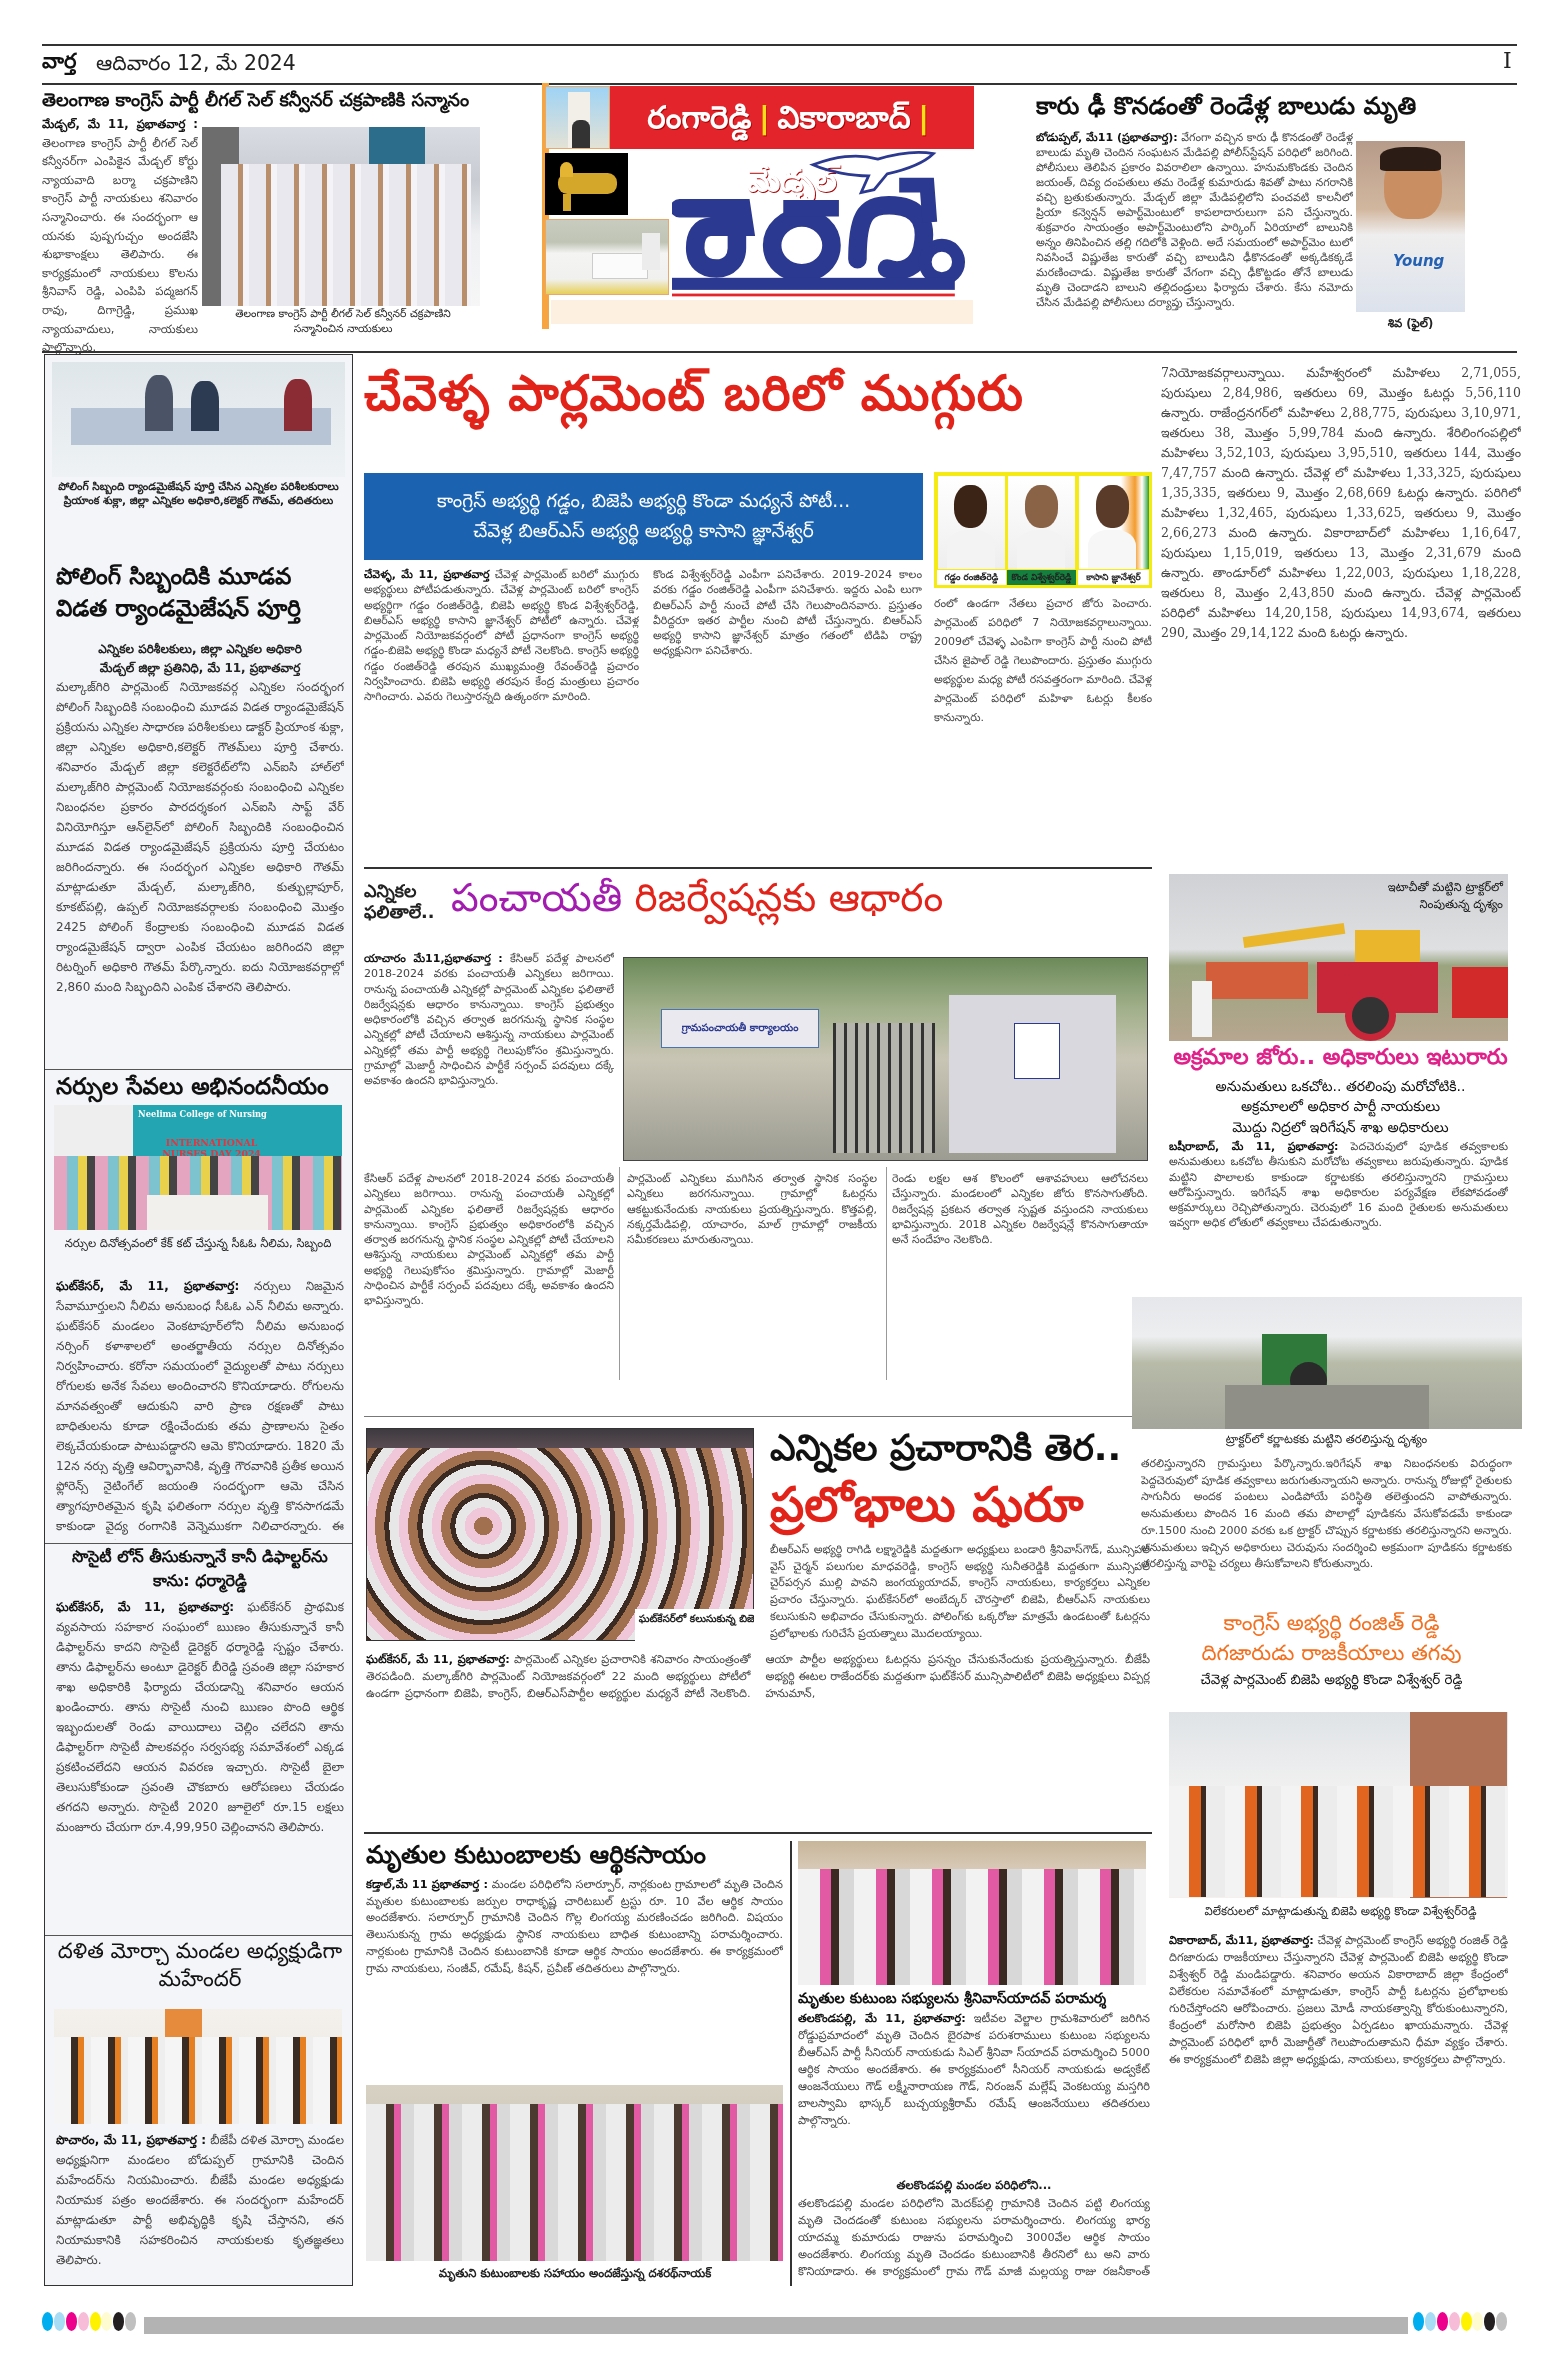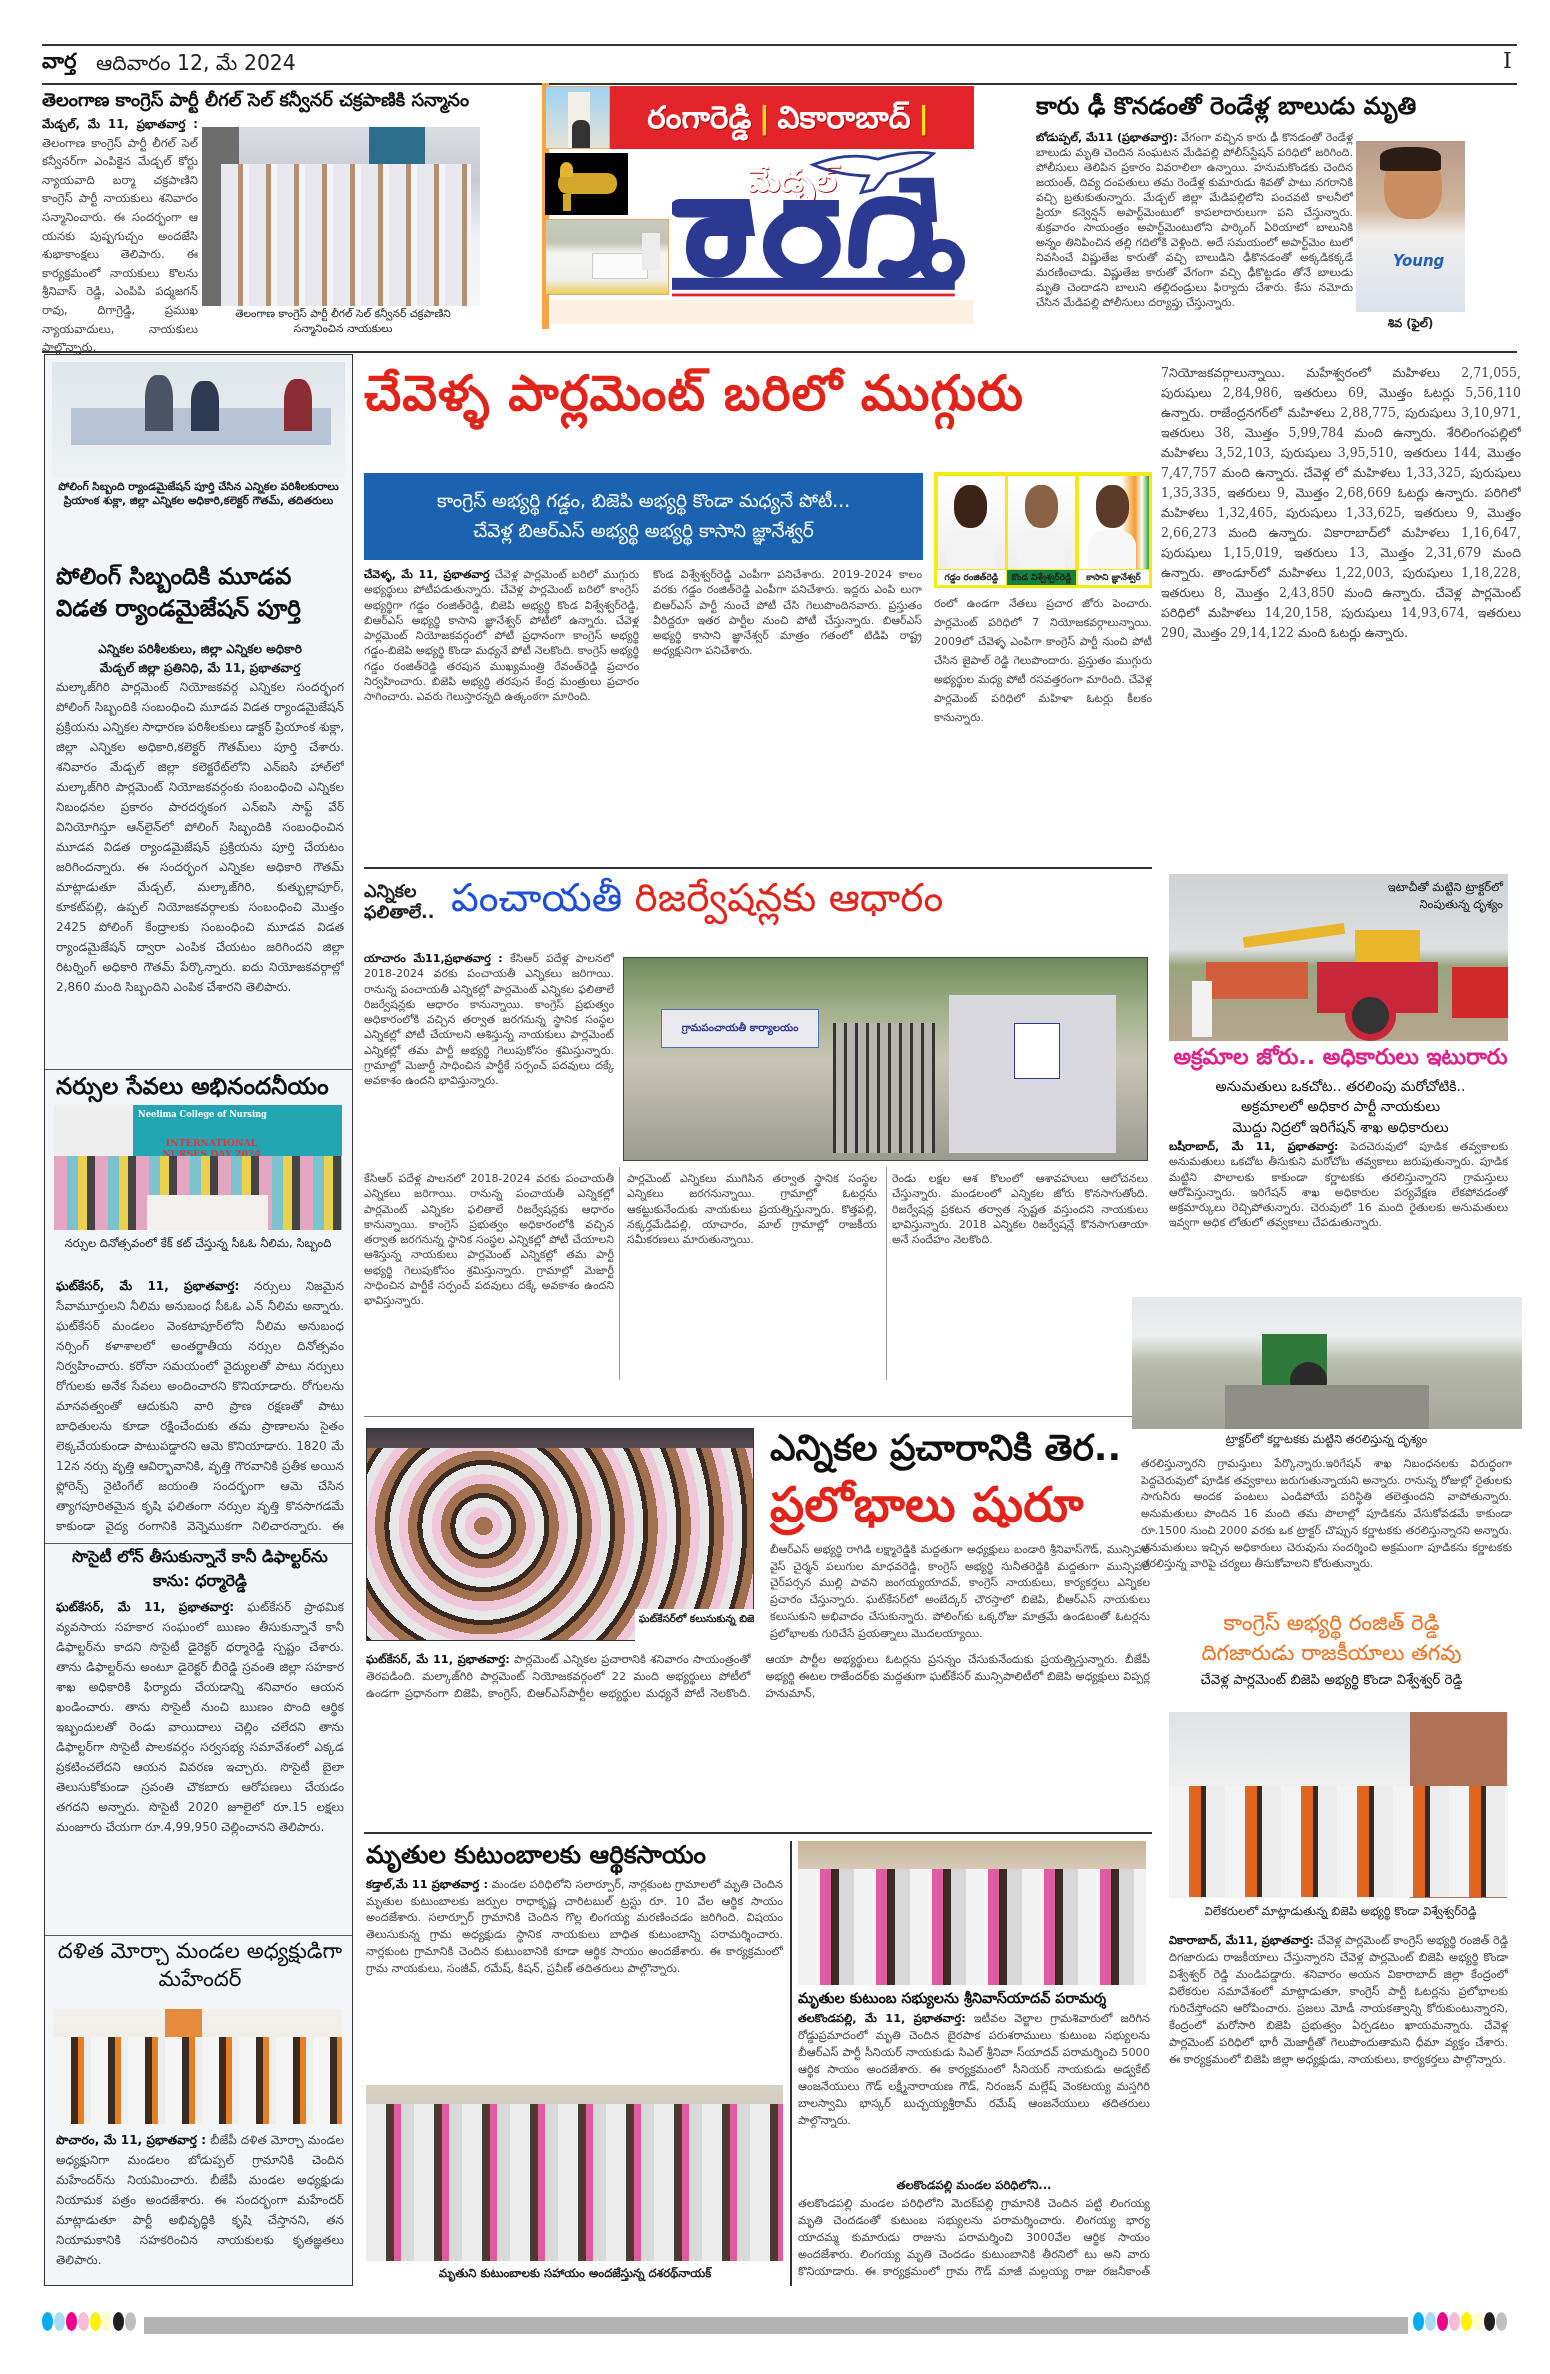--- a/index.html
+++ b/index.html
@@ -141,21 +141,21 @@
 </div>
 <div class="abs body-text" style="left:364px;top:567px;width:275px;height:278px;font-size:11px;line-height:15.3px"><b>చేవెళ్ళ, మే 11, ప్రభాతవార్త</b> <span>చేవెళ్ల పార్లమెంట్ బరిలో ముగ్గురు అభ్యర్థులు పోటీపడుతున్నారు. చేవెళ్ల పార్లమెంట్ బరిలో కాంగ్రెస్ అభ్యర్థిగా గడ్డం రంజిత్‌రెడ్డి, బిజెపి అభ్యర్థి కొండ విశ్వేశ్వర్‌రెడ్డి, బిఆర్‌ఎస్ అభ్యర్థి కాసాని జ్ఞానేశ్వర్ పోటీలో ఉన్నారు. చేవెళ్ల పార్లమెంట్ నియోజకవర్గంలో పోటీ ప్రధానంగా కాంగ్రెస్ అభ్యర్థి గడ్డం-బిజెపి అభ్యర్థి కొండా మధ్యనే పోటీ నెలకొంది. కాంగ్రెస్ అభ్యర్థి గడ్డం రంజిత్‌రెడ్డి తరపున ముఖ్యమంత్రి రేవంత్‌రెడ్డి ప్రచారం నిర్వహించారు. బిజెపి అభ్యర్థి తరపున కేంద్ర మంత్రులు ప్రచారం సాగించారు. ఎవరు గెలుస్తారన్నది ఉత్కంఠగా మారింది.</span></div>
 <div class="abs body-text" style="left:653px;top:567px;width:269px;height:278px;font-size:11px;line-height:15.3px">కొండ విశ్వేశ్వర్‌రెడ్డి ఎంపీగా పనిచేశారు. 2019-2024 కాలం వరకు గడ్డం రంజిత్‌రెడ్డి ఎంపీగా పనిచేశారు. ఇద్దరు ఎంపి లుగా బిఆర్‌ఎస్ పార్టీ నుంచే పోటీ చేసి గెలుపొందినవారు. ప్రస్తుతం వీరిద్దరూ ఇతర పార్టీల నుంచి పోటీ చేస్తున్నారు. బిఆర్‌ఎస్ అభ్యర్థి కాసాని జ్ఞానేశ్వర్ మాత్రం గతంలో టిడిపి రాష్ట్ర అధ్యక్షునిగా పనిచేశారు.</div>
 <div class="abs body-text" style="left:934px;top:594px;width:218px;height:250px;font-size:11px;line-height:19px">రంలో ఉండగా నేతలు ప్రచార జోరు పెంచారు. పార్లమెంట్ పరిధిలో 7 నియోజకవర్గాలున్నాయి. 2009లో చేవెళ్ళ ఎంపిగా కాంగ్రెస్ పార్టీ నుంచి పోటీ చేసిన జైపాల్ రెడ్డి గెలుపొందారు. ప్రస్తుతం ముగ్గురు అభ్యర్థుల మధ్య పోటీ రసవత్తరంగా మారింది. చేవెళ్ల పార్లమెంట్ పరిధిలో మహిళా ఓటర్లు కీలకం కానున్నారు.</div>
 <div class="abs body-text" style="left:1161px;top:363px;width:360px;height:482px;font-size:12.5px;line-height:20px;font-family:'DejaVu Serif',serif">7నియోజకవర్గాలున్నాయి. మహేశ్వరంలో మహిళలు 2,71,055, పురుషులు 2,84,986, ఇతరులు 69, మొత్తం ఓటర్లు 5,56,110 ఉన్నారు. రాజేంద్రనగర్‌లో మహిళలు 2,88,775, పురుషులు 3,10,971, ఇతరులు 38, మొత్తం 5,99,784 మంది ఉన్నారు. శేరిలింగంపల్లిలో మహిళలు 3,52,103, పురుషులు 3,95,510, ఇతరులు 144, మొత్తం 7,47,757 మంది ఉన్నారు. చేవెళ్ల లో మహిళలు 1,33,325, పురుషులు 1,35,335, ఇతరులు 9, మొత్తం 2,68,669 ఓటర్లు ఉన్నారు. పరిగిలో మహిళలు 1,32,465, పురుషులు 1,33,625, ఇతరులు 9, మొత్తం 2,66,273 మంది ఉన్నారు. వికారాబాద్‌లో మహిళలు 1,16,647, పురుషులు 1,15,019, ఇతరులు 13, మొత్తం 2,31,679 మంది ఉన్నారు. తాండూర్‌లో మహిళలు 1,22,003, పురుషులు 1,18,228, ఇతరులు 8, మొత్తం 2,43,850 మంది ఉన్నారు. చేవెళ్ల పార్లమెంట్ పరిధిలో మహిళలు 14,20,158, పురుషులు 14,93,674, ఇతరులు 290, మొత్తం 29,14,122 మంది ఓటర్లు ఉన్నారు.</div>
 
 <div class="rule" style="left:364px;top:867px;width:788px;height:1.9px"></div>
 
 <div class="abs" style="left:364px;top:881px;width:83px;font-size:17.6px;font-weight:bold;line-height:21.3px">ఎన్నికల ఫలితాలే..</div>
 <div class="abs" style="left:451px;top:877px;width:705px;font-size:39px;line-height:1.1;white-space:nowrap">
-  <span style="color:#1d4ed8">పంచాయతీ</span> <span style="color:#e2231a">రిజర్వేషన్లకు ఆధారం</span>
+  <span style="color:#a21caf">పంచాయతీ</span> <span style="color:#e2231a">రిజర్వేషన్లకు ఆధారం</span>
 </div>
 <div class="abs body-text" style="left:364px;top:951px;width:250px;height:218px;font-size:11px;line-height:15.3px"><b>యాచారం మే11,ప్రభాతవార్త :</b> <span>కేసిఆర్ పదేళ్ల పాలనలో 2018-2024 వరకు పంచాయతీ ఎన్నికలు జరిగాయి. రానున్న పంచాయతీ ఎన్నికల్లో పార్లమెంట్ ఎన్నికల ఫలితాలే రిజర్వేషన్లకు ఆధారం కానున్నాయి. కాంగ్రెస్ ప్రభుత్వం అధికారంలోకి వచ్చిన తర్వాత జరగనున్న స్థానిక సంస్థల ఎన్నికల్లో పోటీ చేయాలని ఆశిస్తున్న నాయకులు పార్లమెంట్ ఎన్నికల్లో తమ పార్టీ అభ్యర్థి గెలుపుకోసం శ్రమిస్తున్నారు. గ్రామాల్లో మెజార్టీ సాధించిన పార్టీకే సర్పంచ్ పదవులు దక్కే అవకాశం ఉందని భావిస్తున్నారు.</span></div>
 <div class="photo" style="left:623px;top:957px;width:525px;height:204px;border:0.9px solid #444;background:linear-gradient(180deg,#6c8a5a 0%,#a1b08a 25%,#c9c5b5 50%,#9c9c92 100%)">
   <div style="position:absolute;left:37px;top:51px;width:158px;height:39px;background:#e9e9ef;border:1.9px solid #4a73b3;font-size:10.2px;color:#2b3990;text-align:center;line-height:35px;font-weight:bold">గ్రామపంచాయతీ కార్యాలయం</div>
   <div style="position:absolute;left:209px;top:65px;width:102px;height:130px;background:repeating-linear-gradient(90deg,#333 0 2.8px,#b5b5ad 2.8px 11px)"></div>
   <div style="position:absolute;left:325px;top:37px;width:167px;height:158px;background:#d9d8de"></div>
   <div style="position:absolute;left:390px;top:65px;width:46px;height:56px;background:#fff;border:1.9px solid #2b3990"></div>
 </div>
 <div class="col-rule" style="left:619px;top:1167px;height:213px"></div>
 <div class="abs body-text" style="left:364px;top:1171px;width:250px;height:211px;font-size:11px;line-height:15.3px">కేసిఆర్ పదేళ్ల పాలనలో 2018-2024 వరకు పంచాయతీ ఎన్నికలు జరిగాయి. రానున్న పంచాయతీ ఎన్నికల్లో పార్లమెంట్ ఎన్నికల ఫలితాలే రిజర్వేషన్లకు ఆధారం కానున్నాయి. కాంగ్రెస్ ప్రభుత్వం అధికారంలోకి వచ్చిన తర్వాత జరగనున్న స్థానిక సంస్థల ఎన్నికల్లో పోటీ చేయాలని ఆశిస్తున్న నాయకులు పార్లమెంట్ ఎన్నికల్లో తమ పార్టీ అభ్యర్థి గెలుపుకోసం శ్రమిస్తున్నారు. గ్రామాల్లో మెజార్టీ సాధించిన పార్టీకే సర్పంచ్ పదవులు దక్కే అవకాశం ఉందని భావిస్తున్నారు.</div>

